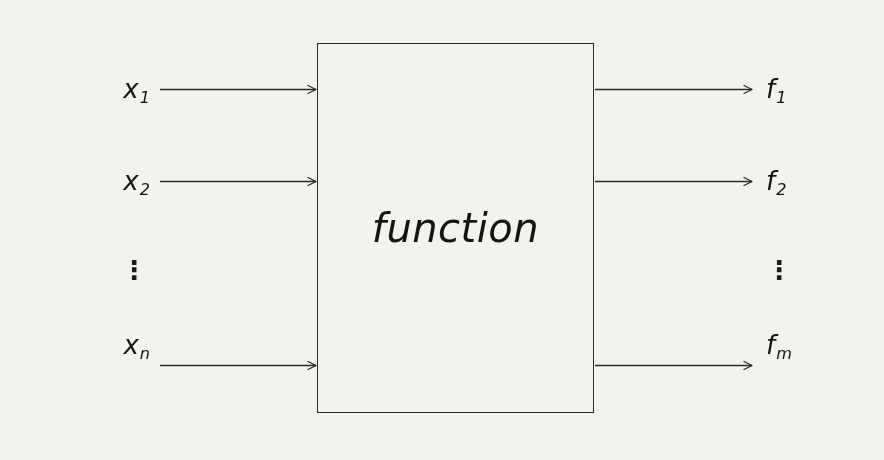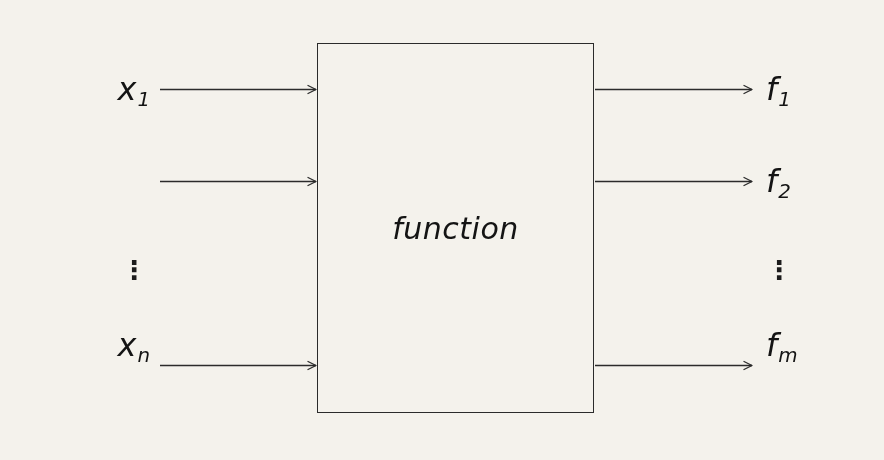--- a/index.html
+++ b/index.html
@@ -33,31 +33,31 @@
     width: 277px;
     height: 370px;
     border: 1.5px solid #2b2b2b;
     box-sizing: border-box;
     background: transparent;
     display: flex;
     align-items: center;
     justify-content: center;
   }
   .box-label {
-    font-size: 30px;
+    font-size: 40px;
     font-style: italic;
     color: #141414;
     letter-spacing: 0.5px;
     text-align: right;
   }
   .io-label {
     position: absolute;
     height: 36px;
     line-height: 36px;
-    font-size: 32px;
+    font-size: 26px;
     font-style: italic;
     color: #141414;
     white-space: nowrap;
   }
   .io-label.left {
     width: 150px;
     text-align: right;
   }
   .io-label.right {
     left: 766px;
@@ -118,20 +118,23 @@
     </g>
   </svg>
 
   <div class="function-box">
     <span class="box-label">function</span>
   </div>
 
   <div class="io-label left row-1">
     <span>x</span><span class="sub">1</span>
   </div>
+  <div class="io-label left row-2">
+    <span>x</span><span class="sub">2</span>
+  </div>
   <div class="dots left-dots">⋮</div>
   <div class="io-label left row-4">
     <span>x</span><span class="sub">n</span>
   </div>
 
   <div class="io-label right row-1">
     <span>f</span><span class="sub">1</span>
   </div>
   <div class="io-label right row-2">
     <span>f</span><span class="sub">2</span>

